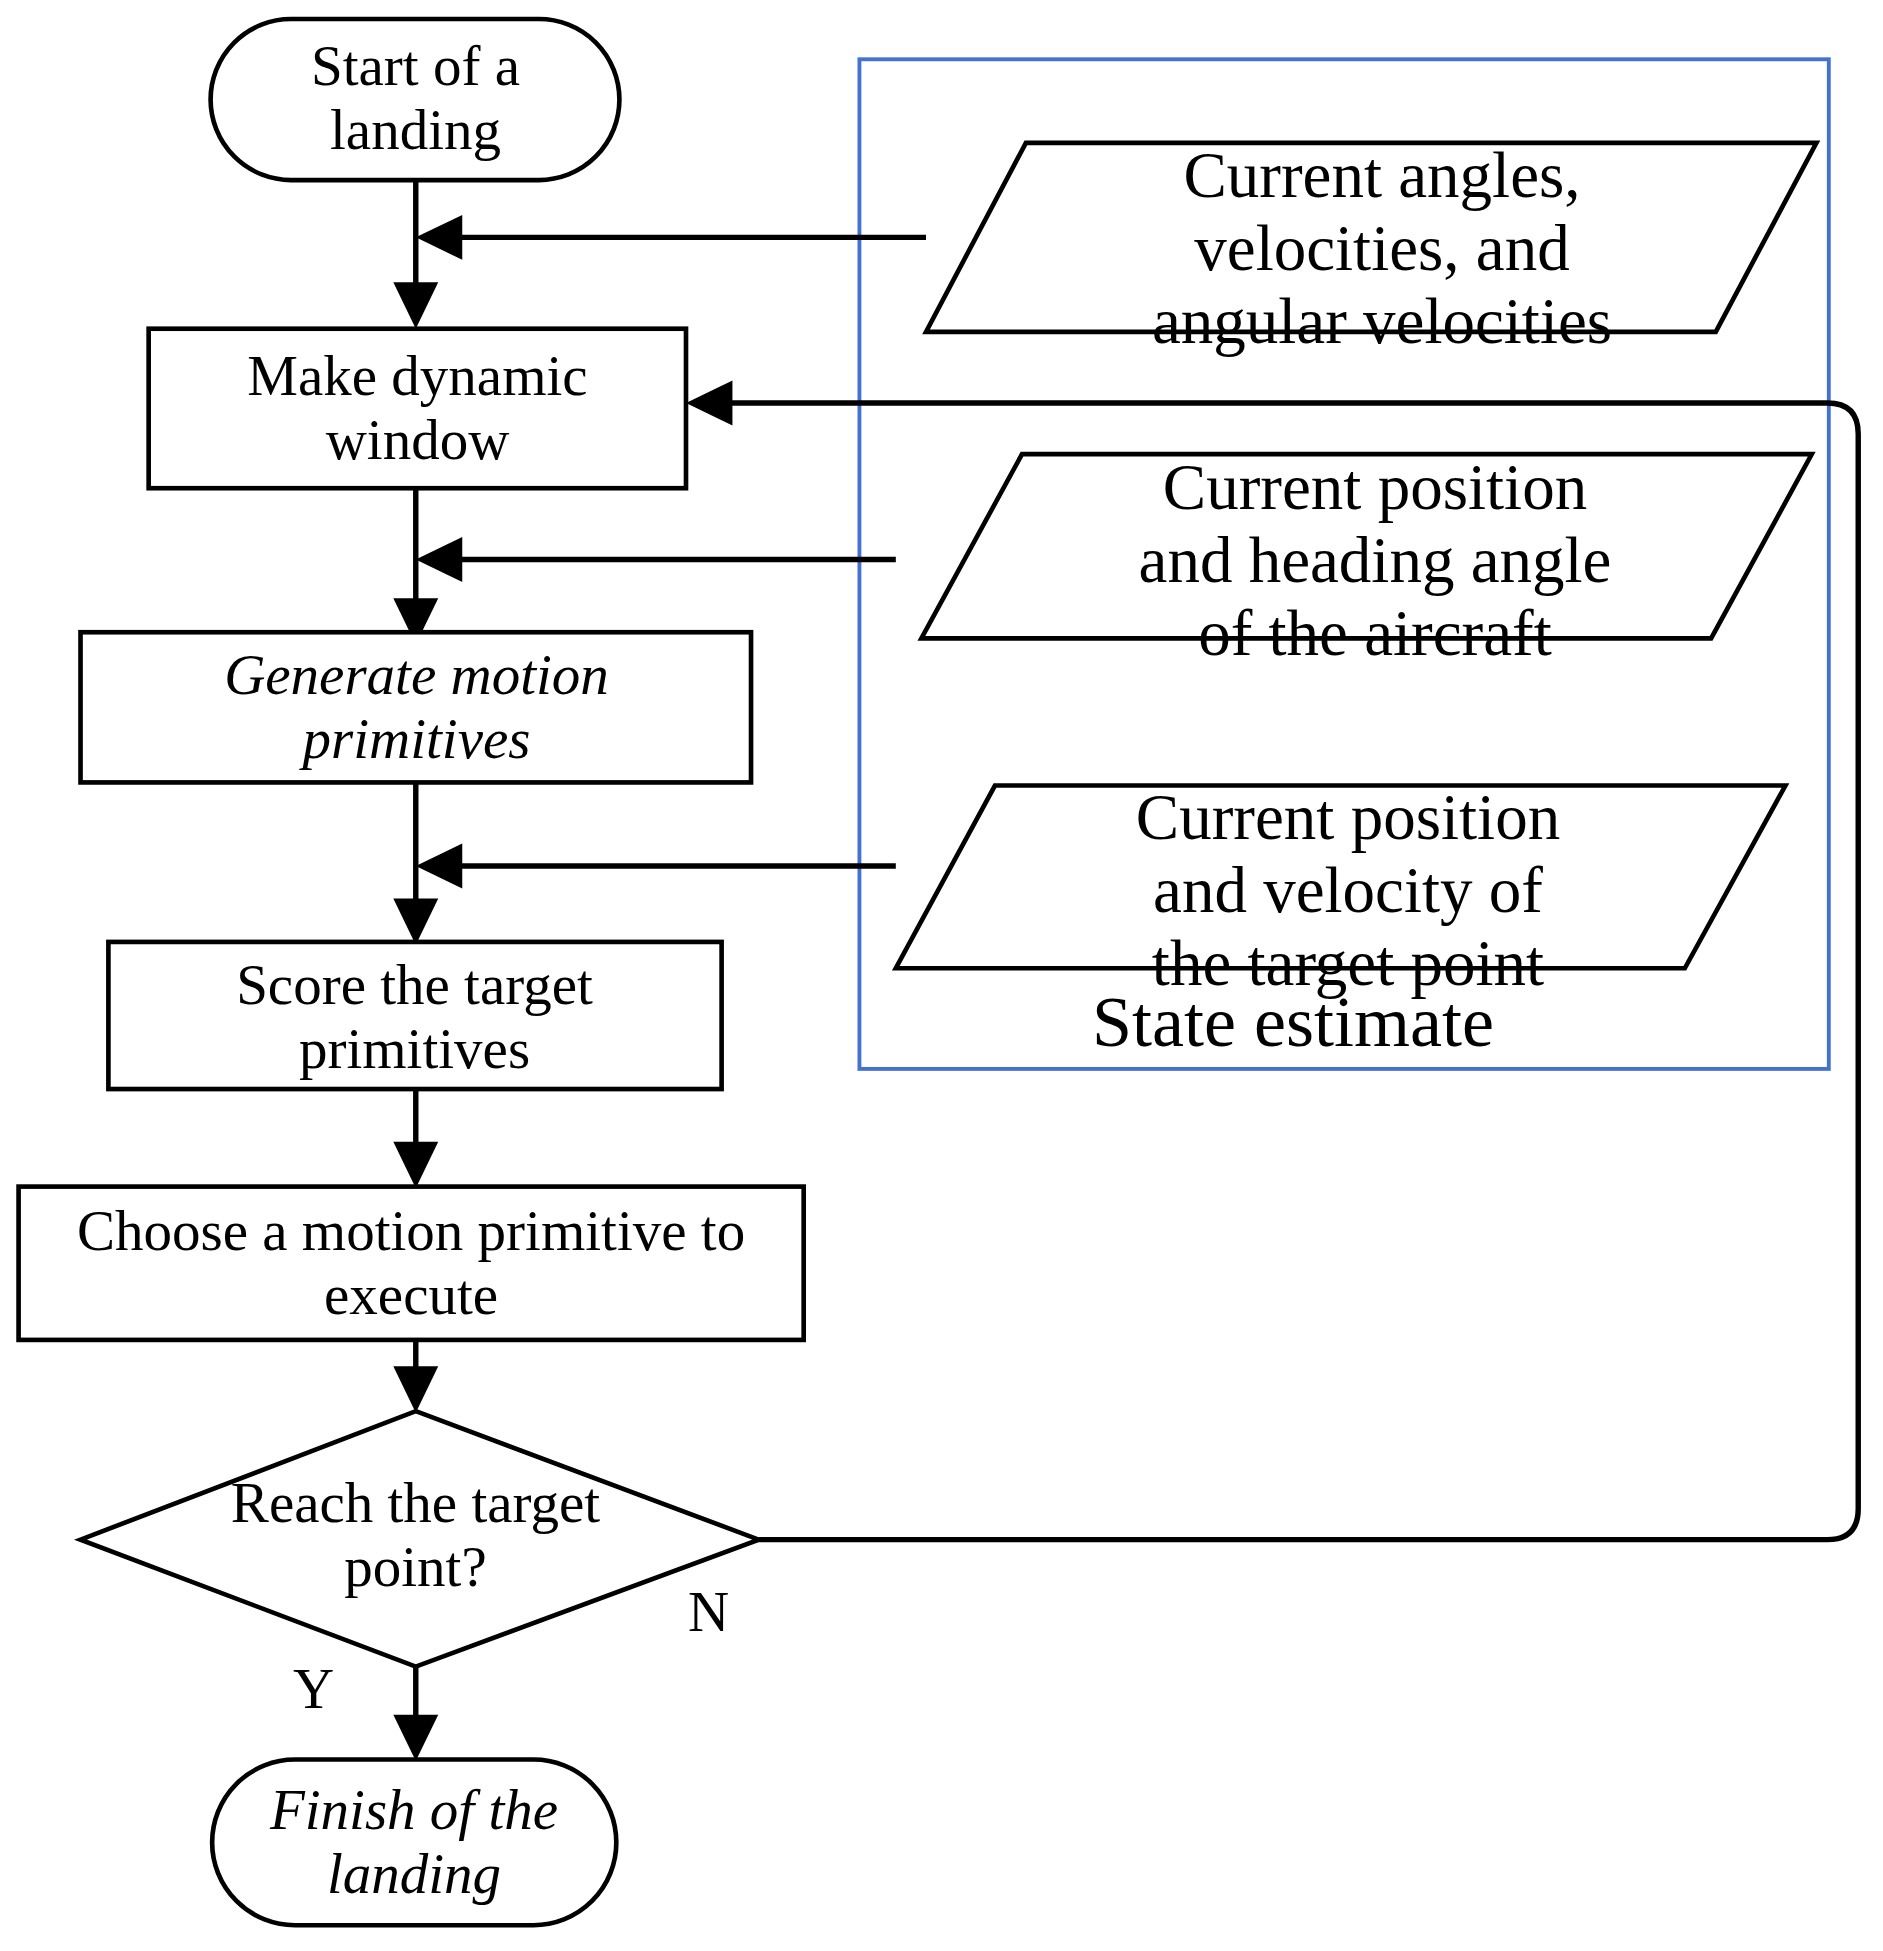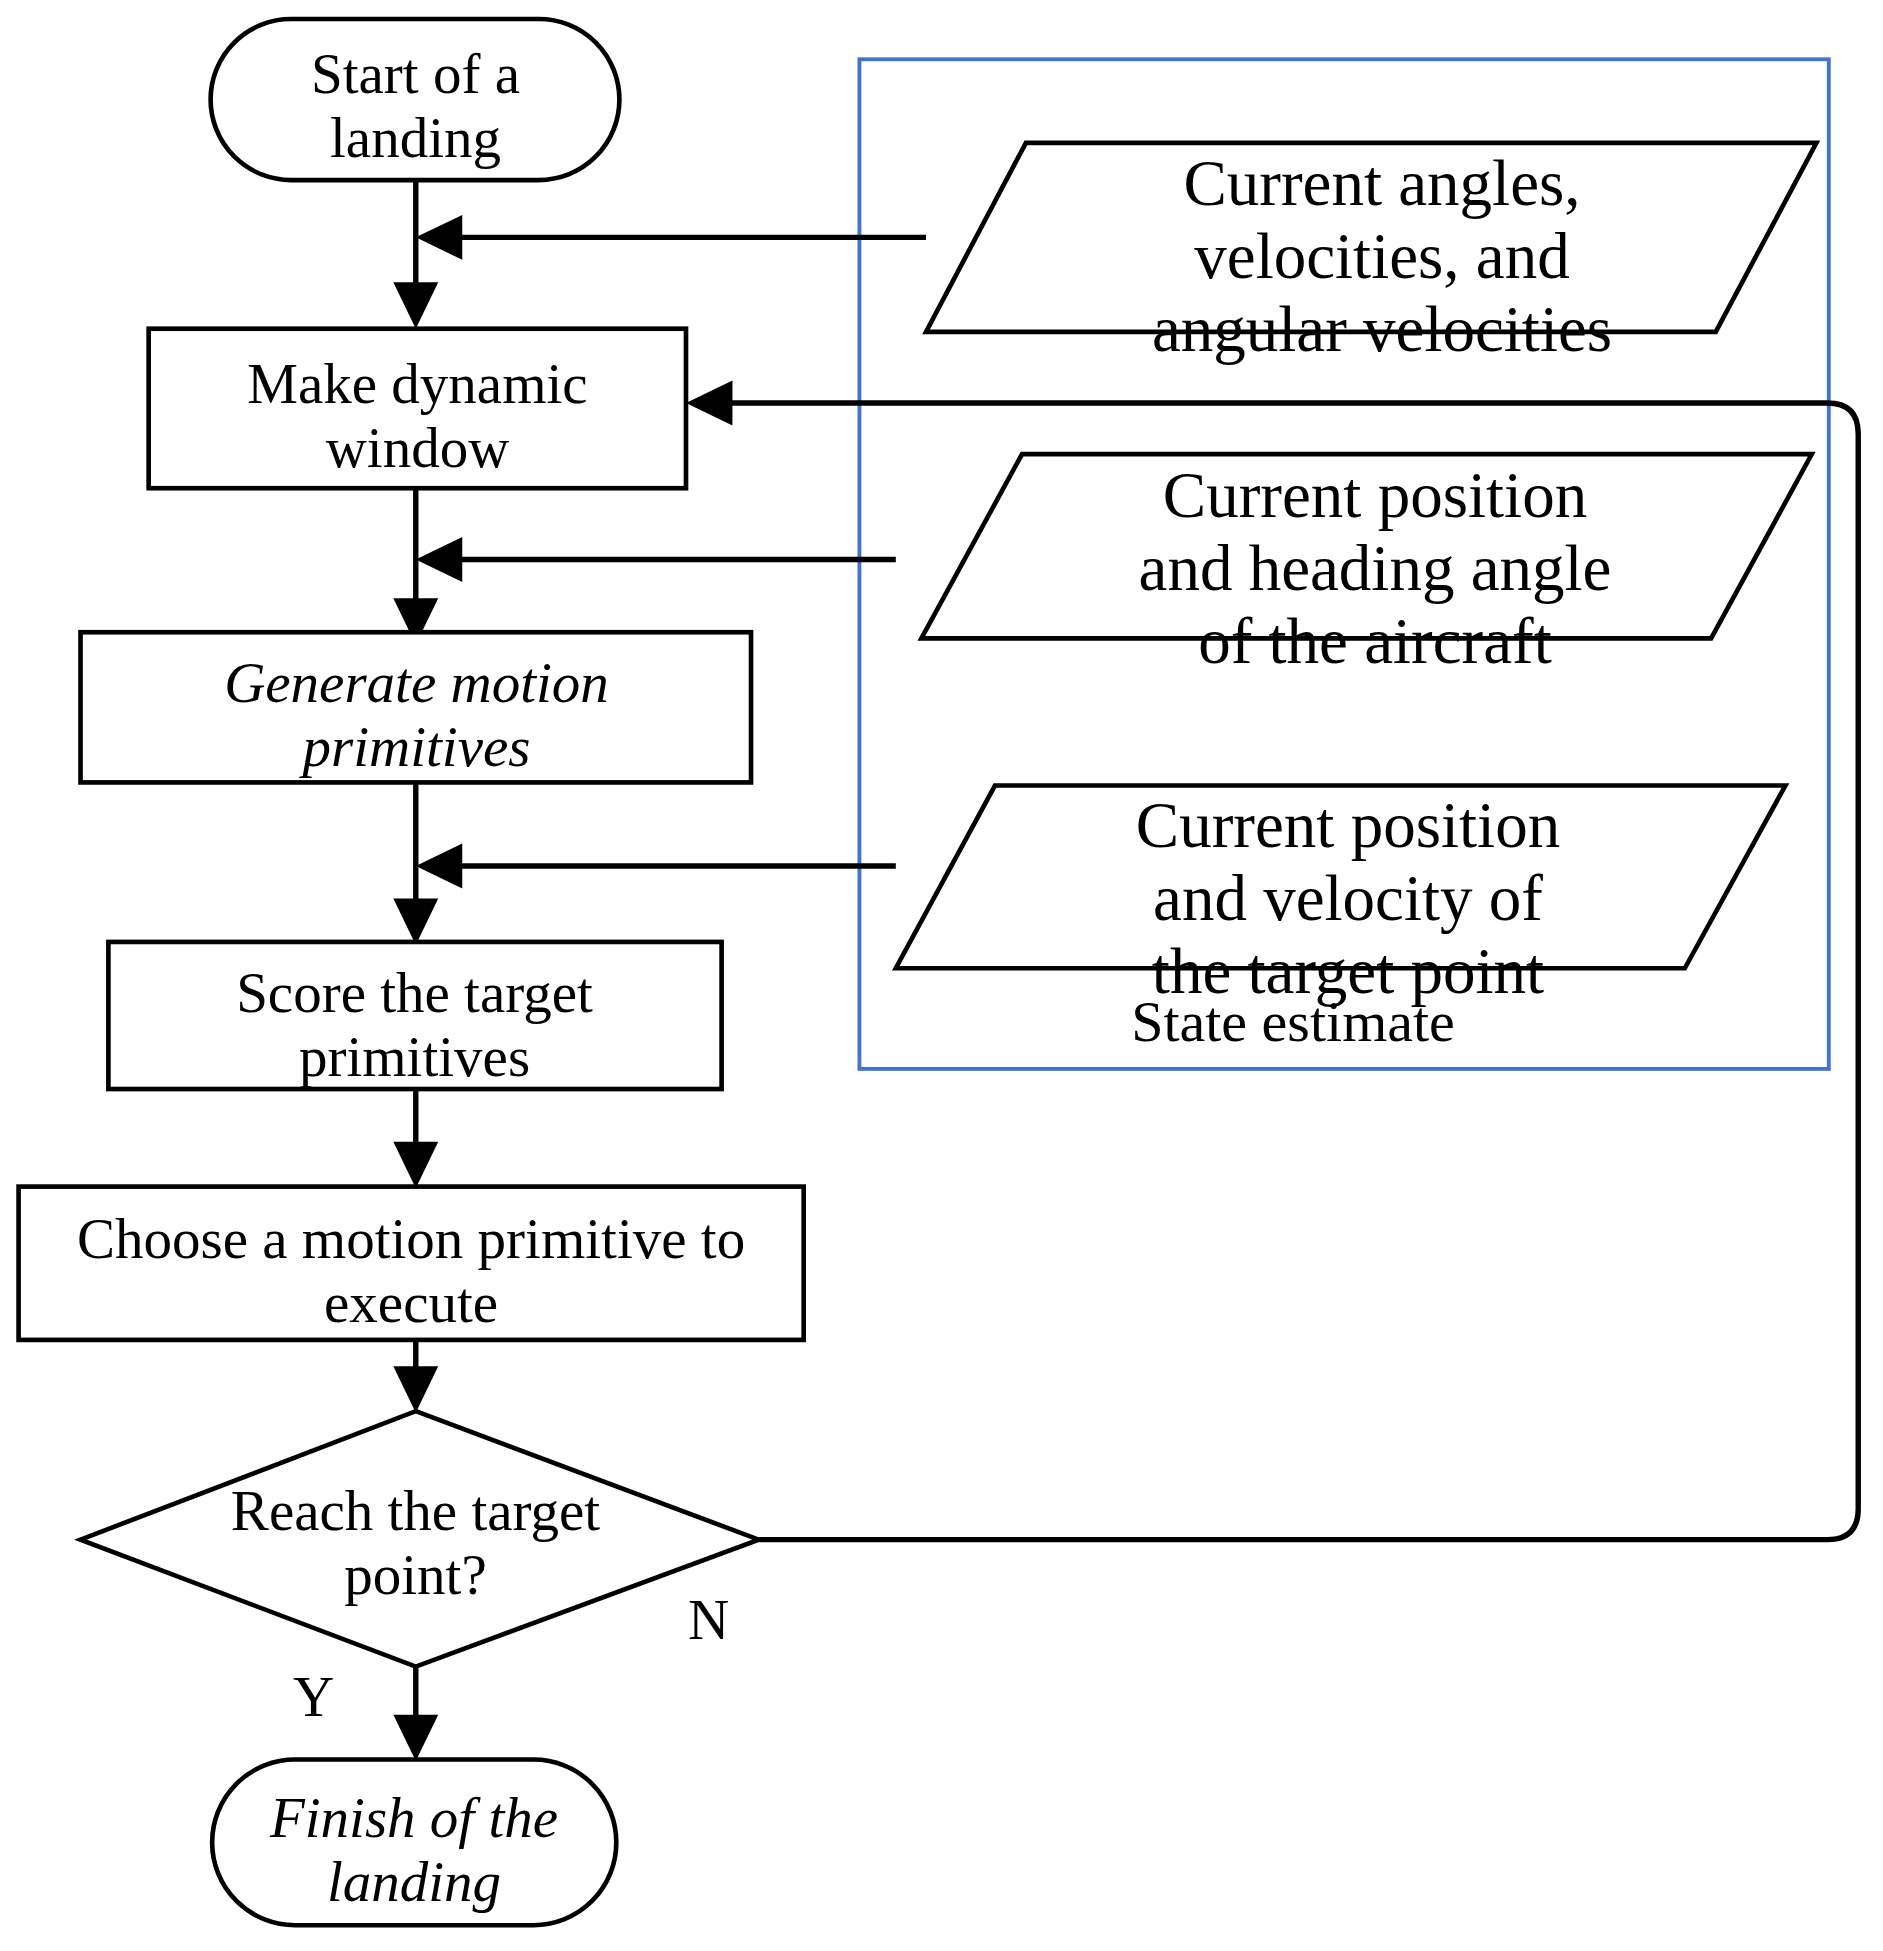--- a/index.html
+++ b/index.html
@@ -46,33 +46,32 @@
     stroke: none;
   }
   .lbl {
     position: absolute;
     text-align: center;
     color: #000000;
     font-family: "Liberation Serif", "DejaVu Serif", serif;
     line-height: 1.12;
     white-space: pre-line;
     pointer-events: none;
-    margin-top: 8px;
   }
   .node-text {
     font-size: 57px;
   }
   .io-text {
     font-size: 65px;
   }
   .branch-text {
     font-size: 57px;
   }
   .group-caption {
-    font-size: 58px;
+    font-size: 72px;
   }
 </style>
 </head>
 <body>
 
 <div id="canvas-wrap">
 
   <svg class="flow" viewBox="0 0 2432 2520">
 
     <rect class="group-box" x="1110" y="76" width="1252" height="1304"></rect>

